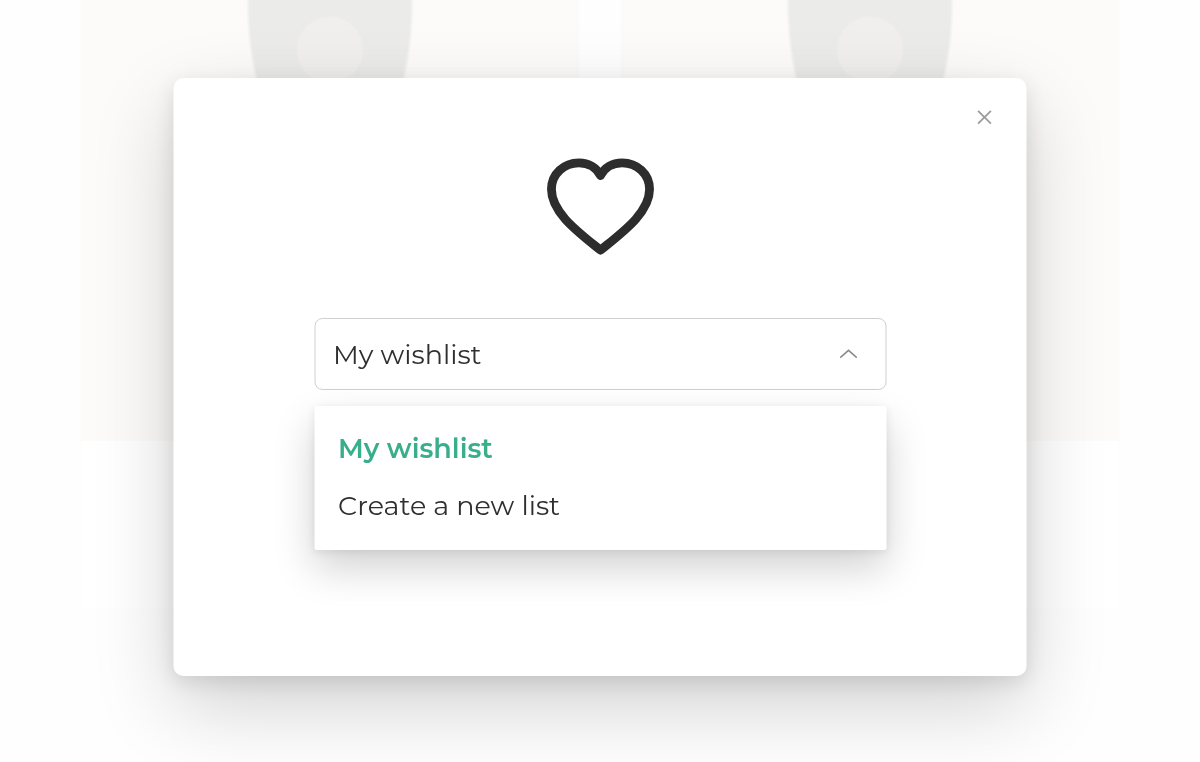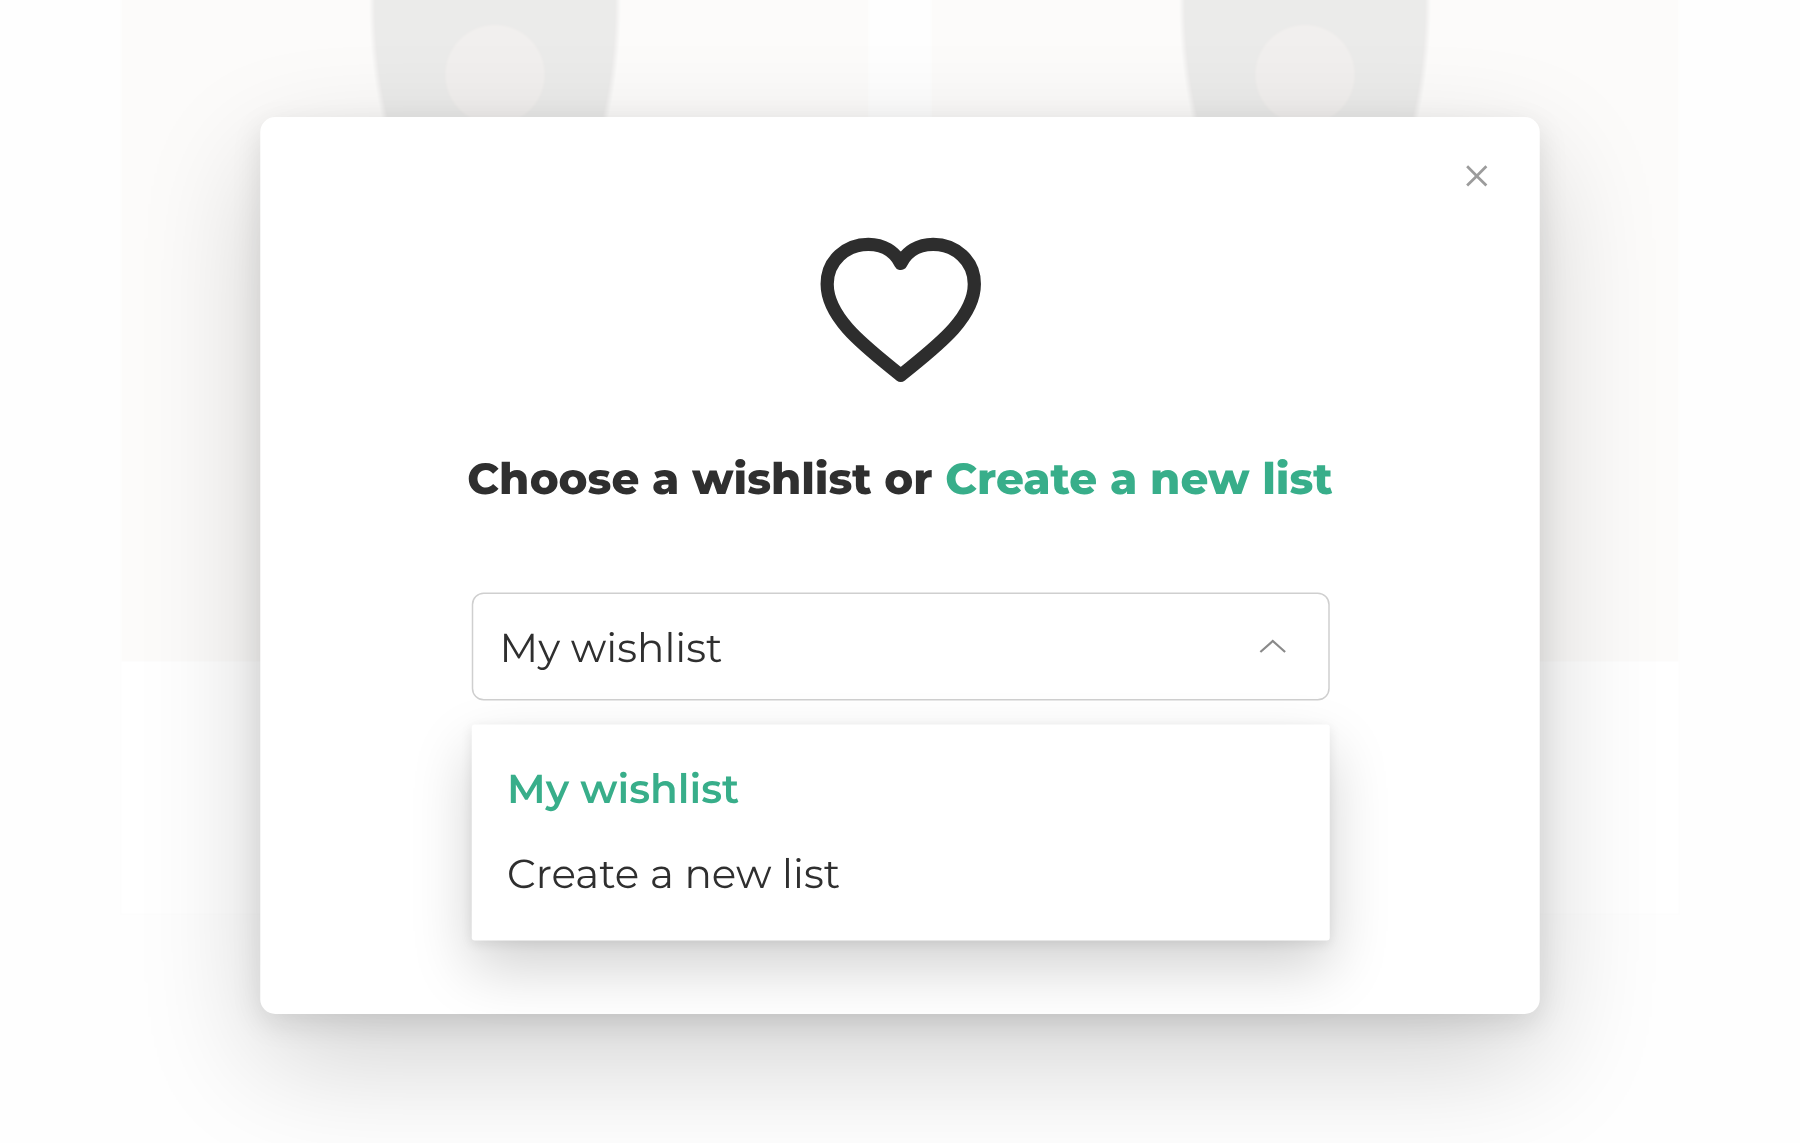--- a/index.html
+++ b/index.html
@@ -178,23 +178,20 @@
       <path d="M18.3 5.71 12 12.01l-6.3-6.3L4.29 7.12l6.3 6.3-6.3 6.29 1.41 1.42 6.3-6.3 6.3 6.3 1.41-1.42-6.3-6.29 6.3-6.3z"></path>
     </svg>
   </button>
 
   <div class="heart-wrap">
     <svg viewBox="0 0 120 106" fill="none" stroke="#2d2d2d" stroke-width="9" stroke-linecap="round" stroke-linejoin="round">
       <path d="M60 96 C 38 78 10 58 10 34 C 10 18 23 7 38 7 C 48 7 56 12 60 20 C 64 12 72 7 82 7 C 97 7 110 18 110 34 C 110 58 82 78 60 96 Z"></path>
     </svg>
   </div>
 
-  <div class="title-row">
-    <span>Choose a wishlist or </span><span class="accent">Create a new list</span>
-  </div>
 
   <div class="select-wrap">
     <div class="select-box">
       <span>My wishlist</span>
       <svg class="chevron" viewBox="0 0 24 14" fill="none" stroke="currentColor" stroke-width="1.6">
         <polyline points="3,11 12,3 21,11"></polyline>
       </svg>
     </div>
 
     <div class="dropdown-panel">

